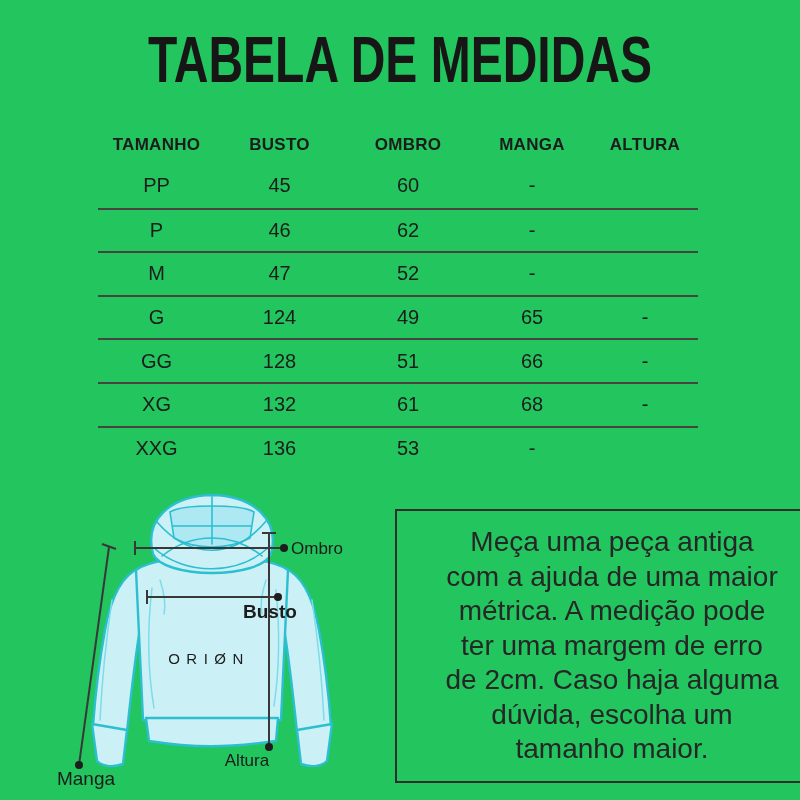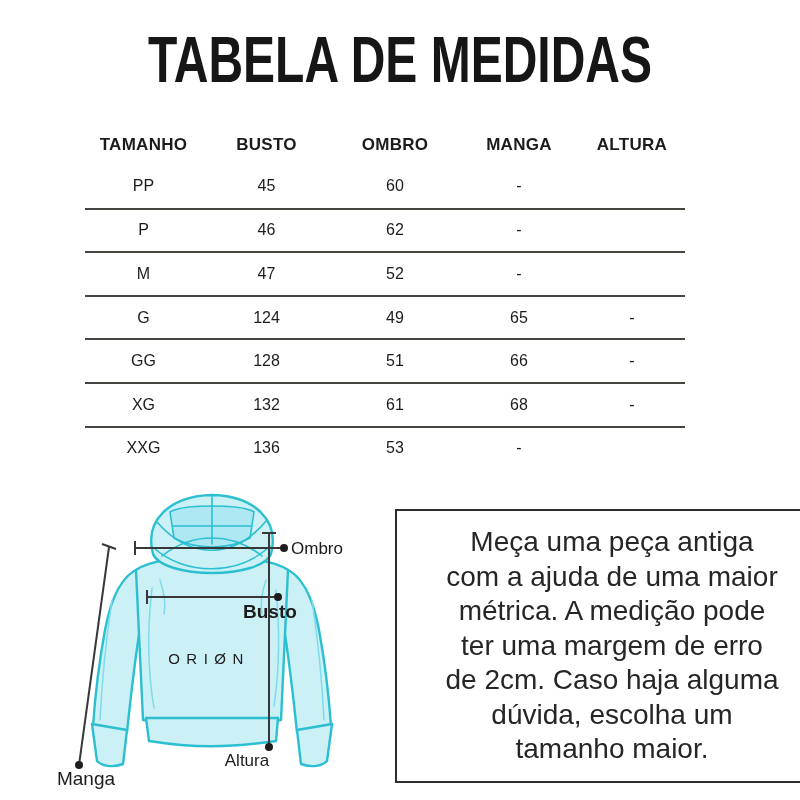--- a/index.html
+++ b/index.html
@@ -1,35 +1,35 @@
 <!DOCTYPE html>
 <html><head>
 <meta charset="utf-8">
 <style>
   html, body { margin:0; padding:0; background:#e8e6e1; }
   * { box-sizing:border-box; }
   .page {
-    position:relative; width:800px; height:800px; background:#ffffff;
+    position:relative; width:800px; height:800px; background:#22c55e;
     font-family:"Liberation Sans", sans-serif; color:#1c1c1c; overflow:hidden;
   }
 
   
   .title-wrap { position:absolute; top:24px; left:0; width:800px; height:72px;
                 line-height:72px; text-align:center; }
   .title-inner { display:inline-block; transform:scaleX(.75); transform-origin:50% 50%;
                  font-size:64px; font-weight:700; color:#161616; white-space:nowrap; }
 
   
-  .size-table { position:absolute; left:85px; top:126px; width:600px; }
+  .size-table { position:absolute; left:98px; top:126px; width:600px; }
   .thead-row, .trow {
     display:grid; grid-template-columns:117px 129px 128px 120px 106px;
     align-items:center; text-align:center;
   }
   .thead-row { height:38px; font-weight:700; font-size:17px; letter-spacing:.3px; }
-  .trow { height:43.6px; font-size:16px; }
+  .trow { height:43.6px; font-size:20px; }
   .tbody .trow + .trow { border-top:2px solid #45443e; }
 
   
   .diagram-svg { position:absolute; left:0; top:480px; }
   .diagram-svg text { font-family:"Liberation Sans", sans-serif; fill:#1c1c1c; }
 
   
   .note-box {
     position:absolute; left:395px; top:509px; width:434px; height:274px;
     border:2px solid #2e2e2e; display:flex; flex-direction:column;

